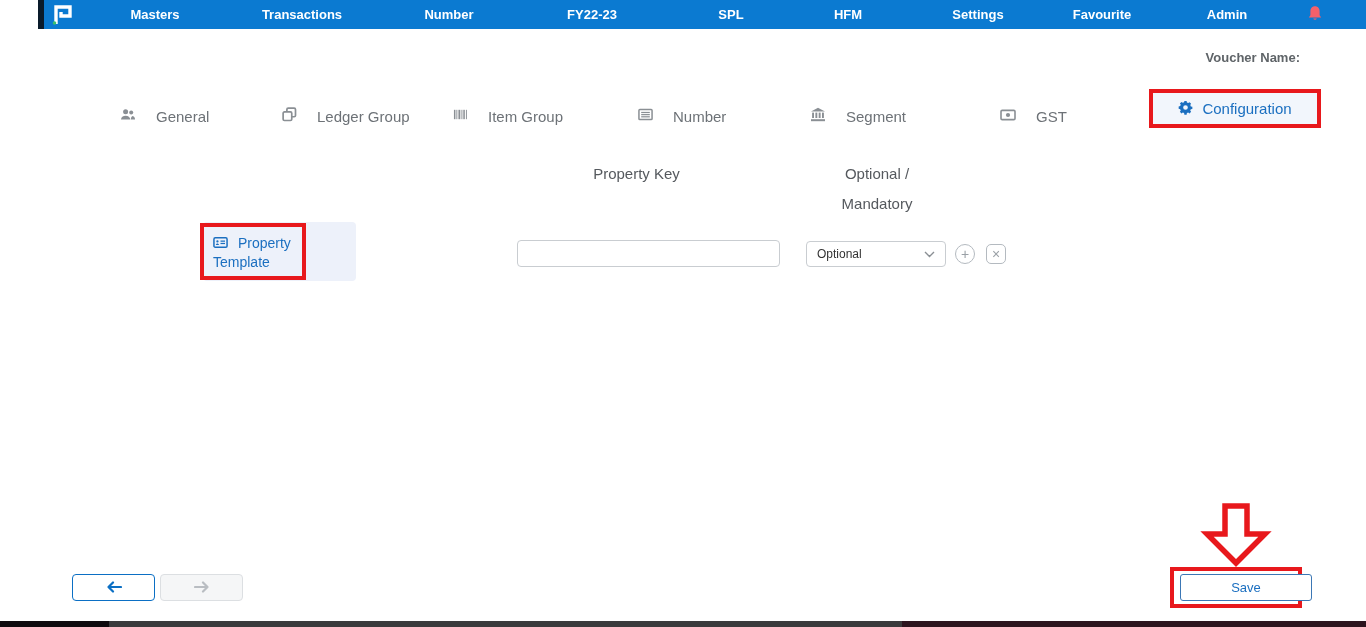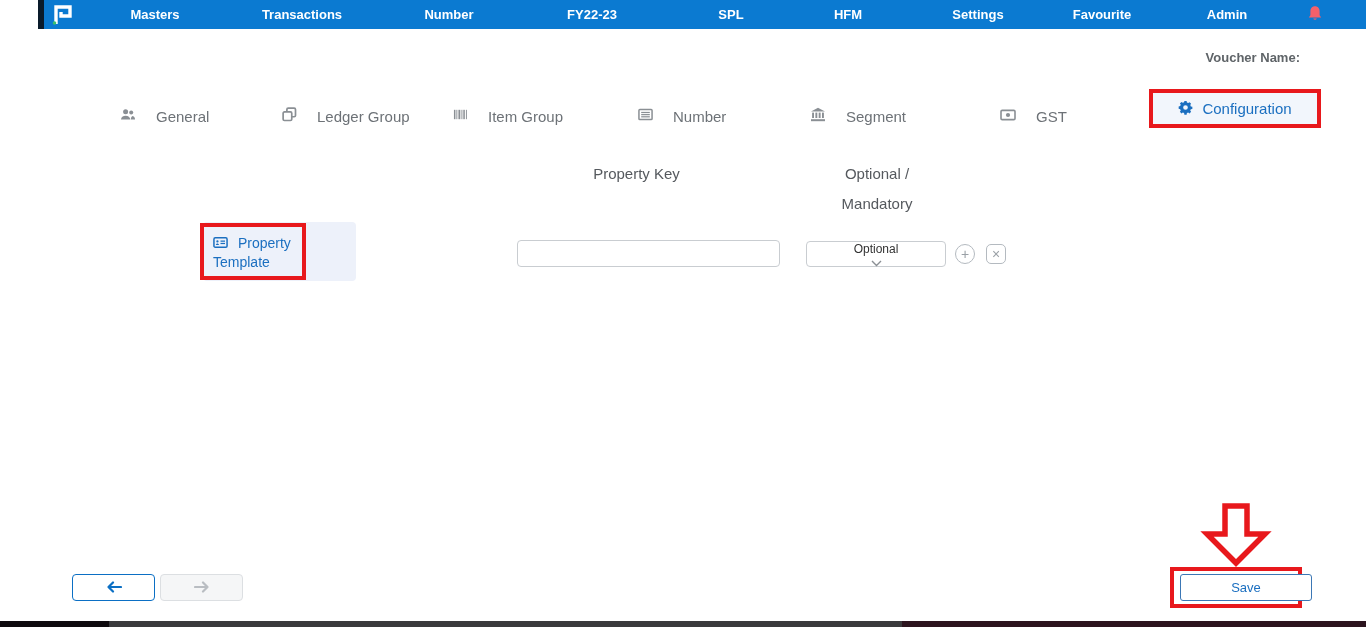--- a/index.html
+++ b/index.html
@@ -69,21 +69,21 @@
   .pk-input {
     position:absolute; left:517px; top:240px; width:263px; height:27px;
     border:1px solid #c9cdd1; border-radius:4px; outline:none;
     font-family:"Liberation Sans", sans-serif; font-size:13px; color:#333; padding:0 8px;
     background:#fff;
   }
   .om-select {
     position:absolute; left:806px; top:241px; width:140px; height:26px;
     border:1px solid #c9cdd1; border-radius:4px; background:#fff; cursor:pointer;
     font-size:12px; color:#333;
-    display:flex; align-items:center; padding:0 10px; justify-content:space-between;flex-direction:column;
+    display:flex; align-items:center; padding:0 10px; justify-content:space-between;
   }
   .mini-btn {
     position:absolute; top:244px; width:20px; height:20px;
     border:1.5px solid #b4bac0; color:#9aa0a6; background:#fff; cursor:pointer;
     display:flex; align-items:center; justify-content:center;
     font-size:14px; line-height:1;
   }
   .mini-plus { left:955px; border-radius:50%; }
   .mini-x { left:986px; border-radius:5px; }
 

